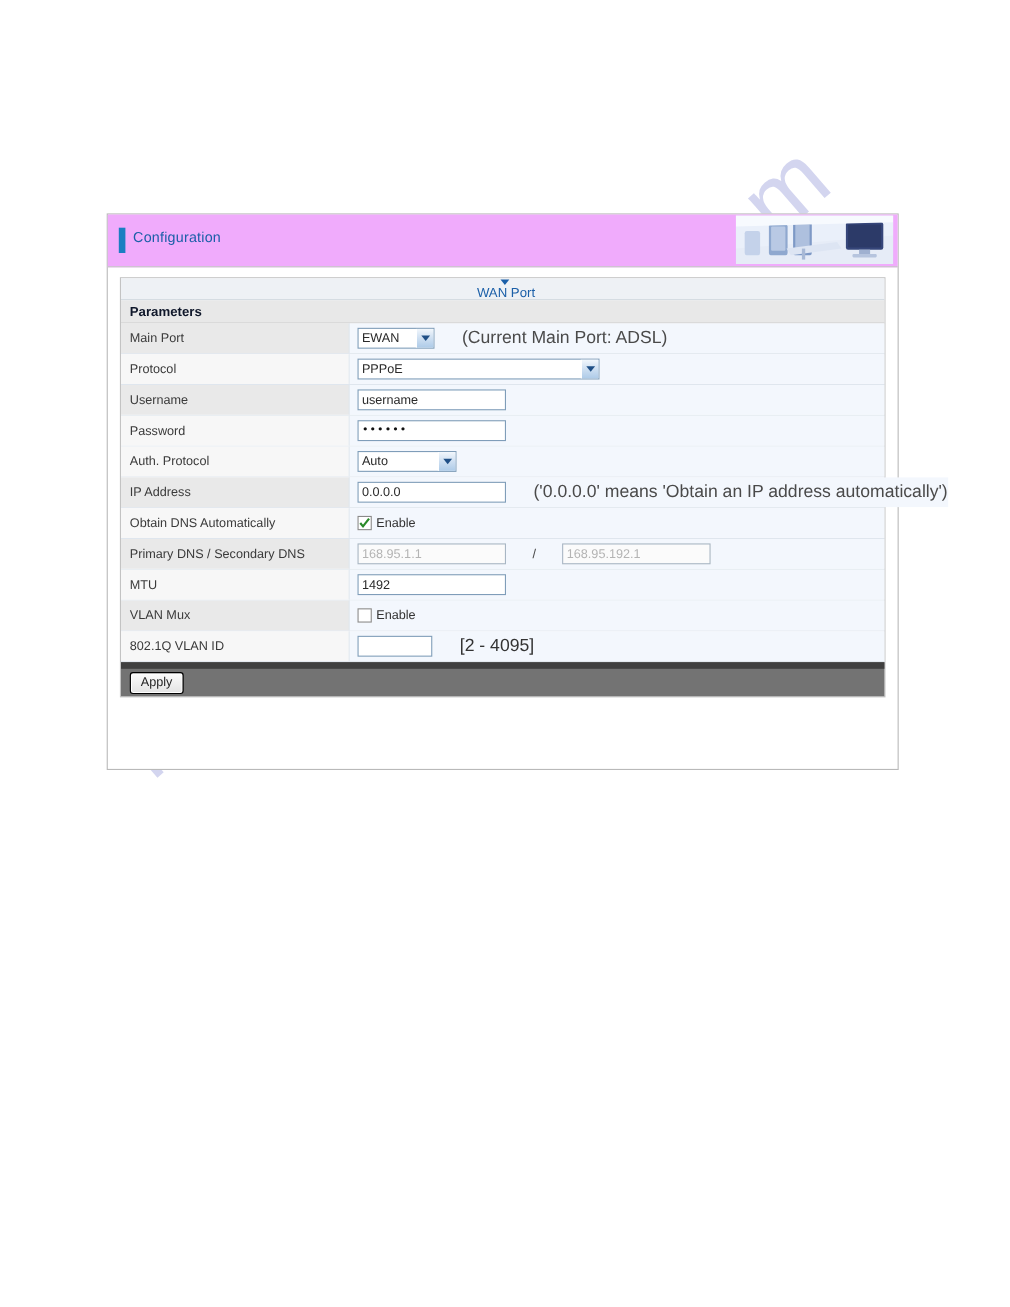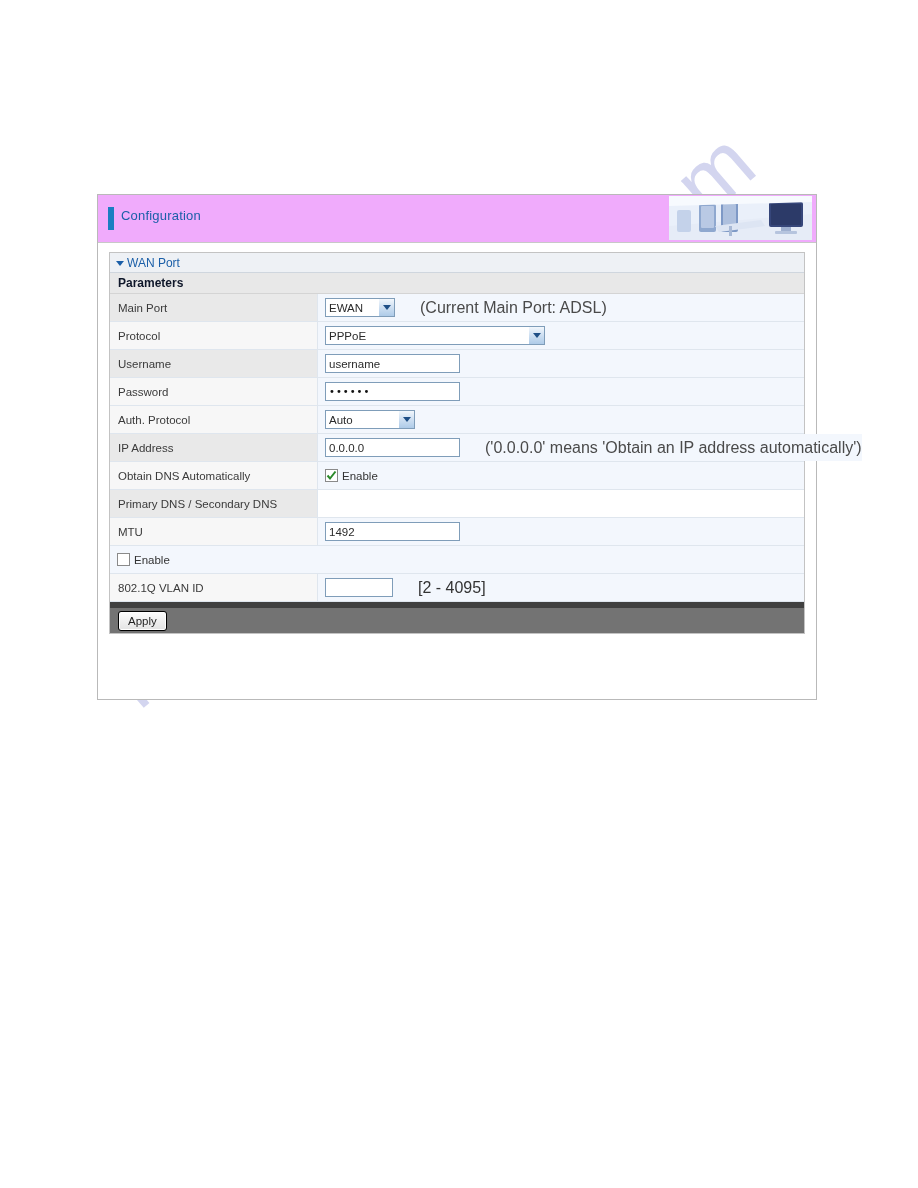--- a/index.html
+++ b/index.html
@@ -100,20 +100,21 @@
   }
 
   .section-head {
     height: 20px;
     background: #eef1f5;
     border-bottom: 1px solid #cfd6de;
     display: flex;
     align-items: center;
     padding-left: 6px;
     box-sizing: border-box;
+    flex-direction: column;
   }
   .tri {
     width: 0; height: 0;
     border-left: 4px solid transparent;
     border-right: 4px solid transparent;
     border-top: 5px solid #1b5fa8;
     margin-right: 3px;
     margin-top: 1px;
   }
   .section-head .section-title {
@@ -397,30 +398,36 @@
               <path d="M1.5 5.5 L4 8.5 L9.5 1.5" stroke="#2a8a2a" stroke-width="2" fill="none"></path>
             </svg>
           </span>
           <span class="chk-label">Enable</span>
         </span>
       </div>
     </div>
 
     <div class="row alt">
       <div class="lbl">Primary DNS / Secondary DNS</div>
+      <div class="fld">
+        <input class="txt w135 disabled" type="text" value="168.95.1.1" style="">
+        <span class="slash">/</span>
+        <input class="txt w135 disabled" type="text" value="168.95.192.1" style="">
+      </div>
     </div>
 
     <div class="row norm">
       <div class="lbl">MTU</div>
       <div class="fld">
         <input class="txt w135" type="text" value="1492" style="">
       </div>
     </div>
 
     <div class="row alt">
+      <div class="lbl">VLAN Mux</div>
       <div class="fld">
         <span class="chk-wrap">
           <span class="chk"></span>
           <span class="chk-label">Enable</span>
         </span>
       </div>
     </div>
 
     <div class="row norm">
       <div class="lbl">802.1Q VLAN ID</div>

